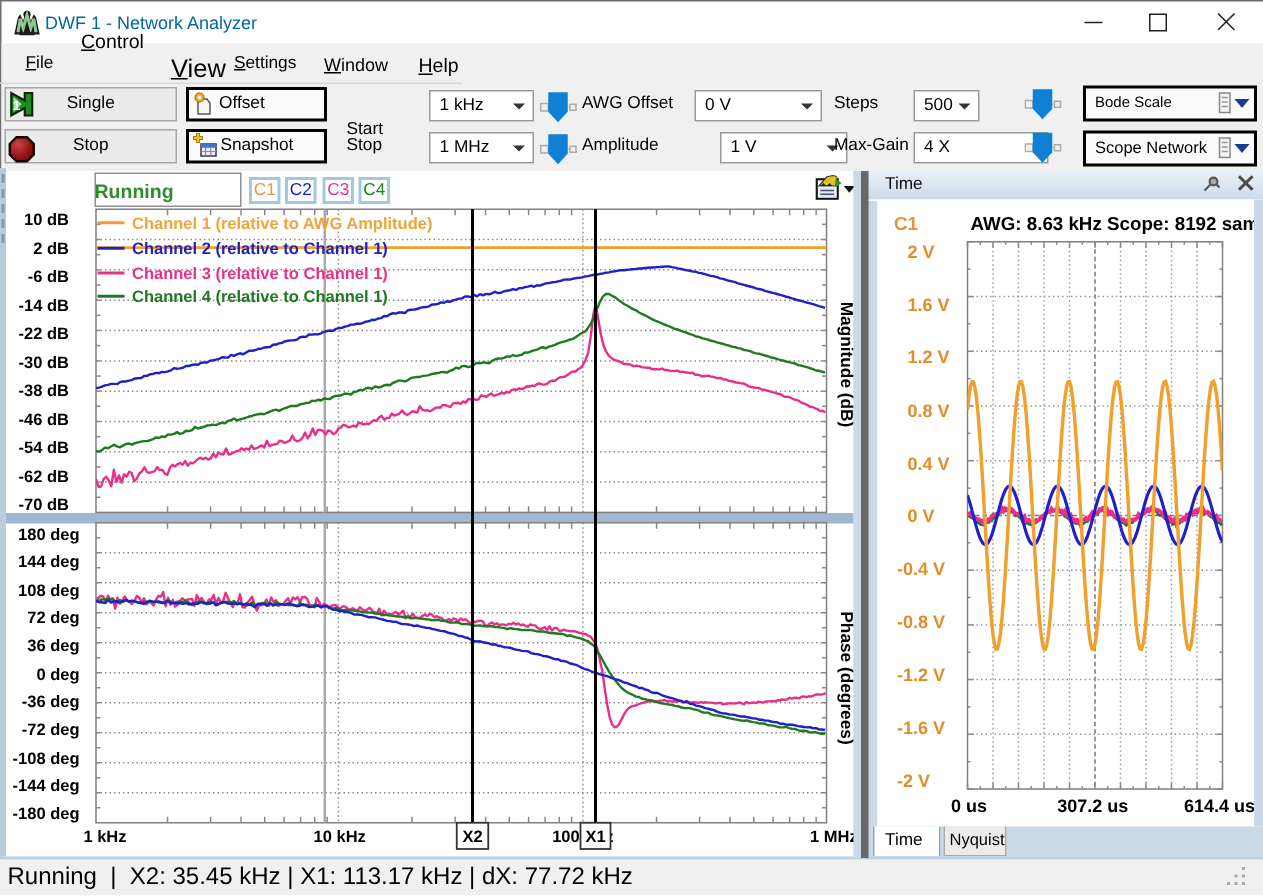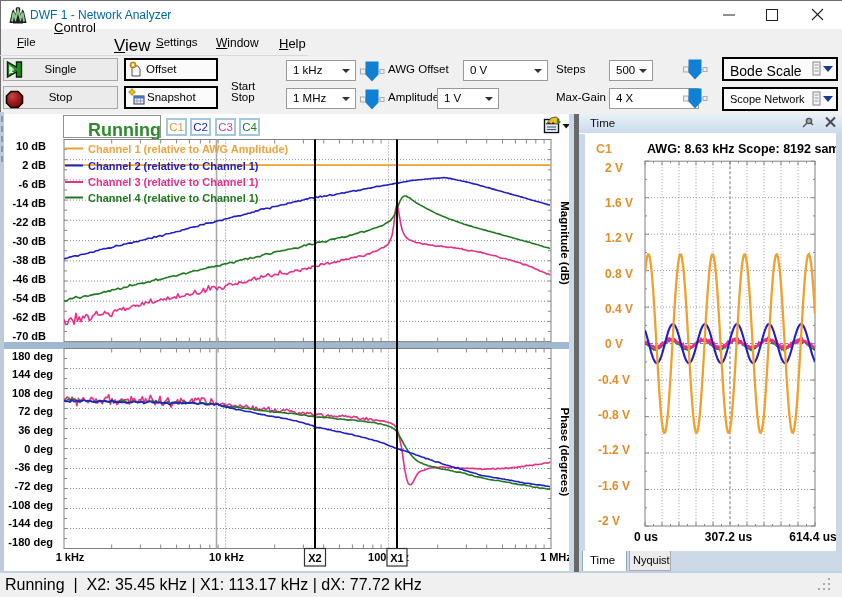--- a/index.html
+++ b/index.html
@@ -111,21 +111,21 @@
     <rect x="20" y="8.5" width="4" height="4" fill="#f0f0f0" stroke="#aaa" stroke-width="1"></rect>
     <path d="M5.5,0.5 L18.5,0.5 L18.5,13.5 L12,20.5 L5.5,13.5 Z" fill="#1080d4"></path>
   </svg>
 
 <div class="abs lbl" style="left:388px;top:63px">AWG Offset</div>
 <div class="abs lbl" style="left:388px;top:91px">Amplitude</div>
 <div class="combo" style="left:463px;top:60px;width:85px">
     <span class="tx">0 V</span>
     <span class="ar"></span>
   </div>
-<div class="combo" style="left:437px;top:88px;width:62px">
+<div class="combo" style="left:480px;top:88px;width:85px">
     <span class="tx">1 V</span>
     <span class="ar"></span>
   </div>
 
 <div class="abs lbl" style="left:556px;top:63px">Steps</div>
 <div class="abs lbl" style="left:556px;top:91px">Max-Gain</div>
 <div class="combo" style="left:609px;top:60px;width:44px">
     <span class="tx">500</span>
     <span class="ar"></span>
   </div>
@@ -141,21 +141,21 @@
     <path d="M5.5,0.5 L18.5,0.5 L18.5,13.5 L12,20.5 L5.5,13.5 Z" fill="#1080d4"></path>
   </svg>
 <svg class="abs" style="left:683px;top:88px" width="28" height="22">
     <line x1="0" y1="10.5" x2="24" y2="10.5" stroke="#c8c8c8" stroke-width="1"></line>
     <rect x="0.5" y="8" width="5" height="5" fill="#f0f0f0" stroke="#aaa" stroke-width="1"></rect>
     <rect x="20" y="8.5" width="4" height="4" fill="#f0f0f0" stroke="#aaa" stroke-width="1"></rect>
     <path d="M5.5,0.5 L18.5,0.5 L18.5,13.5 L12,20.5 L5.5,13.5 Z" fill="#1080d4"></path>
   </svg>
 
 <div class="btn2" style="left:722px;top:57px;width:116px;height:24px"></div>
-<div class="abs" style="left:730px;top:63px;font-size:14px">Bode Scale</div>
+<div class="abs" style="left:730px;top:63px;font-size:10px">Bode Scale</div>
 <div class="btn2" style="left:722px;top:87px;width:116px;height:24px"></div>
 <div class="abs" style="left:730px;top:93px;font-size:11px">Scope Network</div>
 <svg class="abs" style="left:812px;top:61px" width="24" height="16">
  <rect x="1" y="1" width="7" height="13" fill="#f4f4f4" stroke="#888"></rect>
     <line x1="2.5" y1="4" x2="6.5" y2="4" stroke="#999"></line>
     <line x1="2.5" y1="7" x2="6.5" y2="7" stroke="#999"></line>
     <line x1="2.5" y1="10" x2="6.5" y2="10" stroke="#999"></line>
  <path d="M11,5 L21,5 L16,11 Z" fill="#1a3c8c"></path>
 </svg>
 <svg class="abs" style="left:812px;top:91px" width="24" height="16">
@@ -178,21 +178,21 @@
  <line x1="2" y1="42" x2="2" y2="48" stroke="#8299b1" stroke-width="2"></line>
 </svg>
 
 <div class="abs" style="left:569px;top:114px;width:5px;height:458px;background:#c9d9e9"></div>
 <div class="abs" style="left:574px;top:114px;width:5px;height:458px;background:#686868"></div>
 <div class="abs" style="left:579px;top:114px;width:6px;height:458px;background:#c9d9e9"></div>
 
 <div class="abs" style="left:4px;top:342px;width:565px;height:6.5px;background:#9fb8d0"></div>
 
 <div class="abs" style="left:63px;top:115px;width:98px;height:23px;background:#fff;border:1px solid #909090;box-sizing:border-box"></div>
-<div class="abs" style="left:63px;top:120px;width:98px;text-align:right;font-weight:bold;font-size:18px;color:#2e8b2e">Running</div>
+<div class="abs" style="left:63px;top:120px;width:98px;text-align:left;font-weight:bold;font-size:13px;color:#2e8b2e">Running</div>
 <div class="abs" style="left:166px;top:118px;width:21px;height:18px;background:#fdfeff;border:2px solid #a3c8de;box-sizing:border-box;text-align:center;font-size:11.5px;line-height:14px;color:#e8963c">C1</div>
 <div class="abs" style="left:190px;top:118px;width:21px;height:18px;background:#fdfeff;border:2px solid #a3c8de;box-sizing:border-box;text-align:center;font-size:11.5px;line-height:14px;color:#2020c0">C2</div>
 <div class="abs" style="left:215px;top:118px;width:21px;height:18px;background:#fdfeff;border:2px solid #a3c8de;box-sizing:border-box;text-align:center;font-size:11.5px;line-height:14px;color:#d8389a">C3</div>
 <div class="abs" style="left:239px;top:118px;width:21px;height:18px;background:#fdfeff;border:2px solid #a3c8de;box-sizing:border-box;text-align:center;font-size:11.5px;line-height:14px;color:#208020">C4</div>
 
 <svg class="abs" style="left:543px;top:115px" width="30" height="22">
  <rect x="1.5" y="4.5" width="14" height="13" fill="#fff" stroke="#111" stroke-width="1.4"></rect>
  <rect x="3" y="10" width="11" height="6.5" fill="#dde6f2"></rect>
  <line x1="4" y1="12" x2="13" y2="12" stroke="#456" stroke-width="1"></line>
  <line x1="4" y1="14.5" x2="13" y2="14.5" stroke="#456" stroke-width="1"></line>

